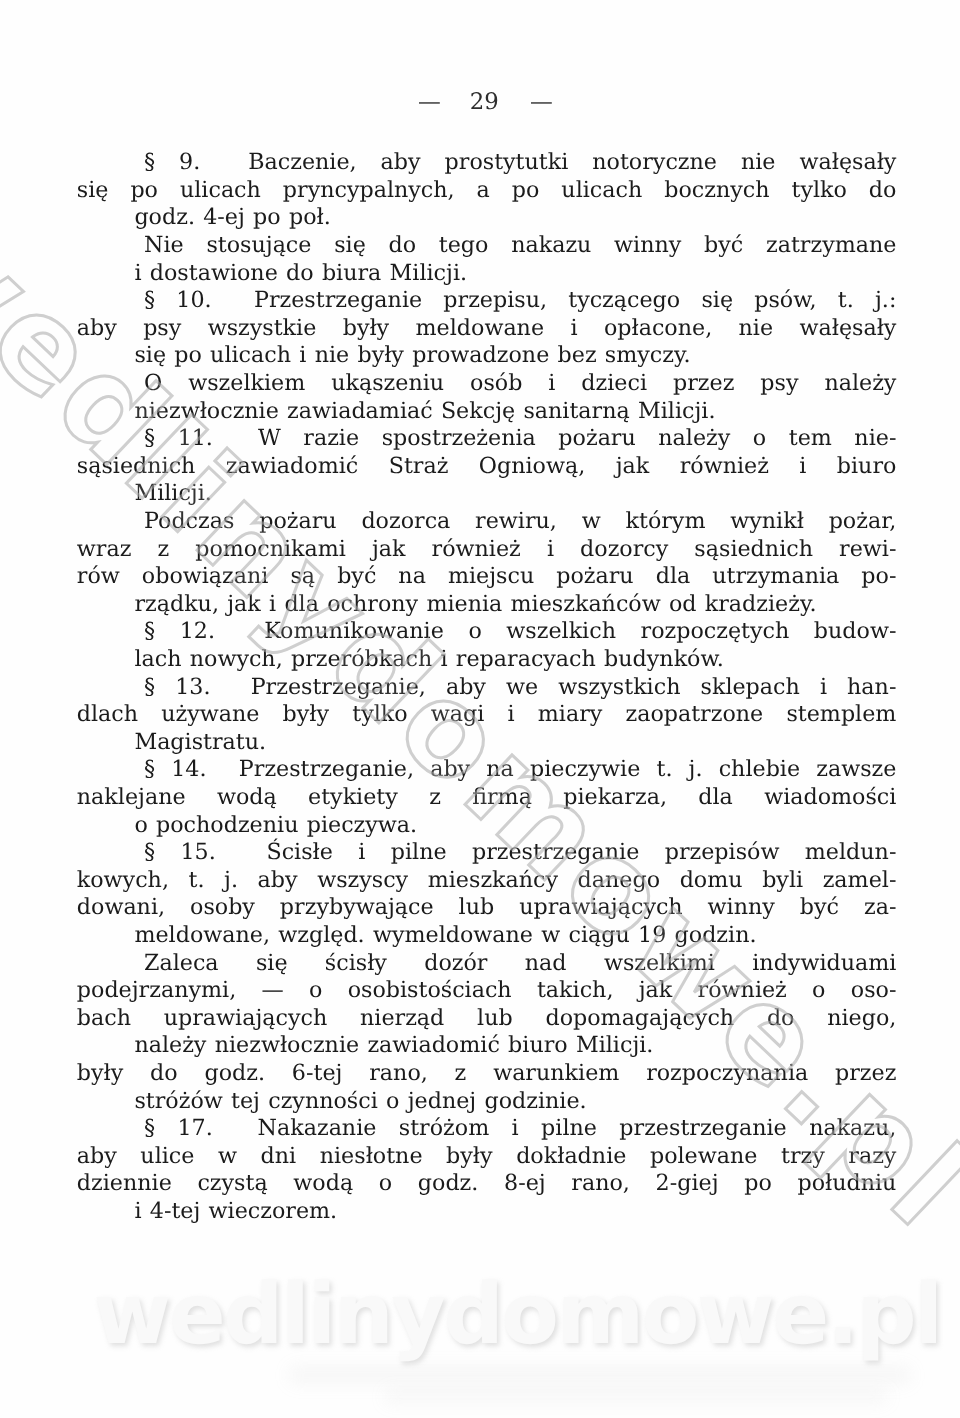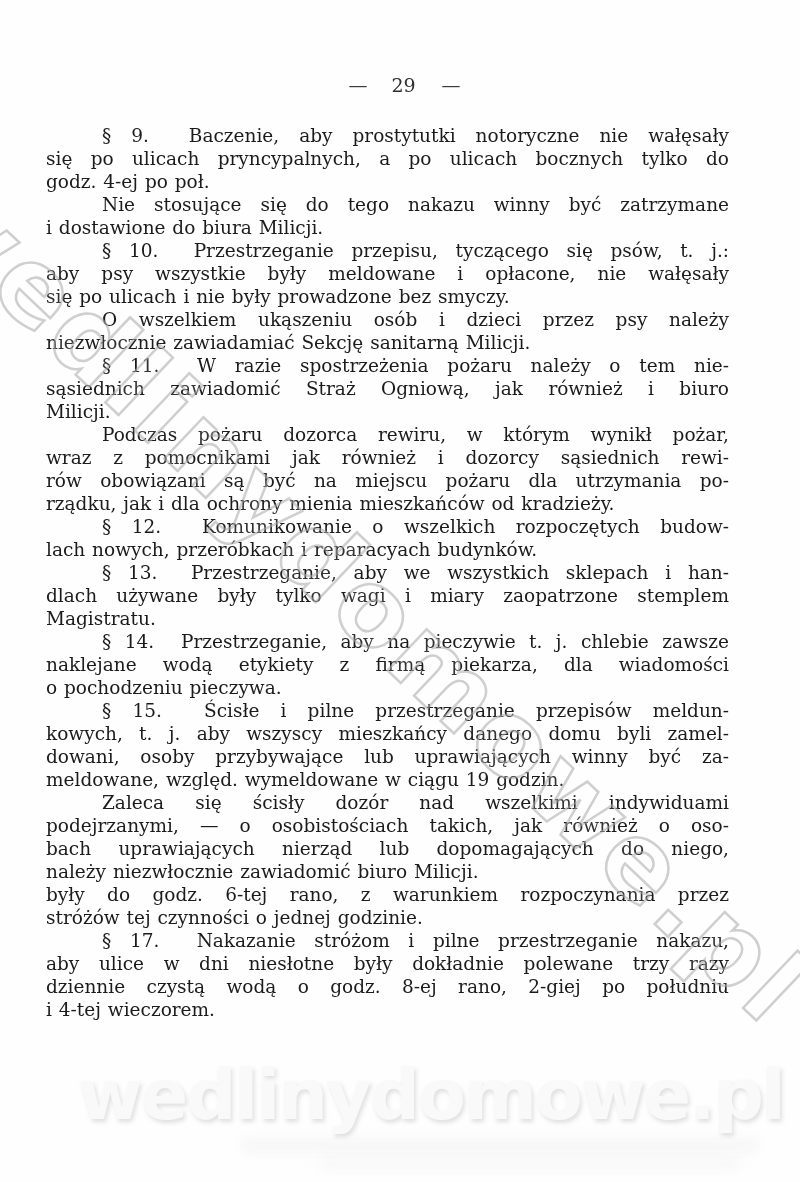--- a/index.html
+++ b/index.html
@@ -22,34 +22,34 @@
     align-items: center;
     gap: 26px;
     font-size: 19px;
     color: #2e2e2e;
     z-index: 2;
   }
   .page-header .dash { color: #3a3a3a; letter-spacing: -2px; }
   .content {
     position: absolute;
     top: 124px;
-    left: 46px;
+    left: 64px;
     width: 683px;
     font-size: 18.5px;
     line-height: 23px;
     z-index: 2;
   }
   .para { margin: 0; }
   .line {
     text-align: justify;
     text-align-last: justify;
     word-spacing: 1px;
   }
   .line.first { padding-left: 56px; }
-  .line.last { text-align-last: left; }
+  .line.last { text-align-last: left; margin-left: 48px; }
   .wm-diagonal {
     position: absolute;
     left: -20px;
     top: 150px;
     transform: rotate(43.5deg);
     transform-origin: 0 0;
     font-family: "DejaVu Sans", sans-serif;
     font-weight: bold;
     font-size: 104px;
     letter-spacing: 5px;

